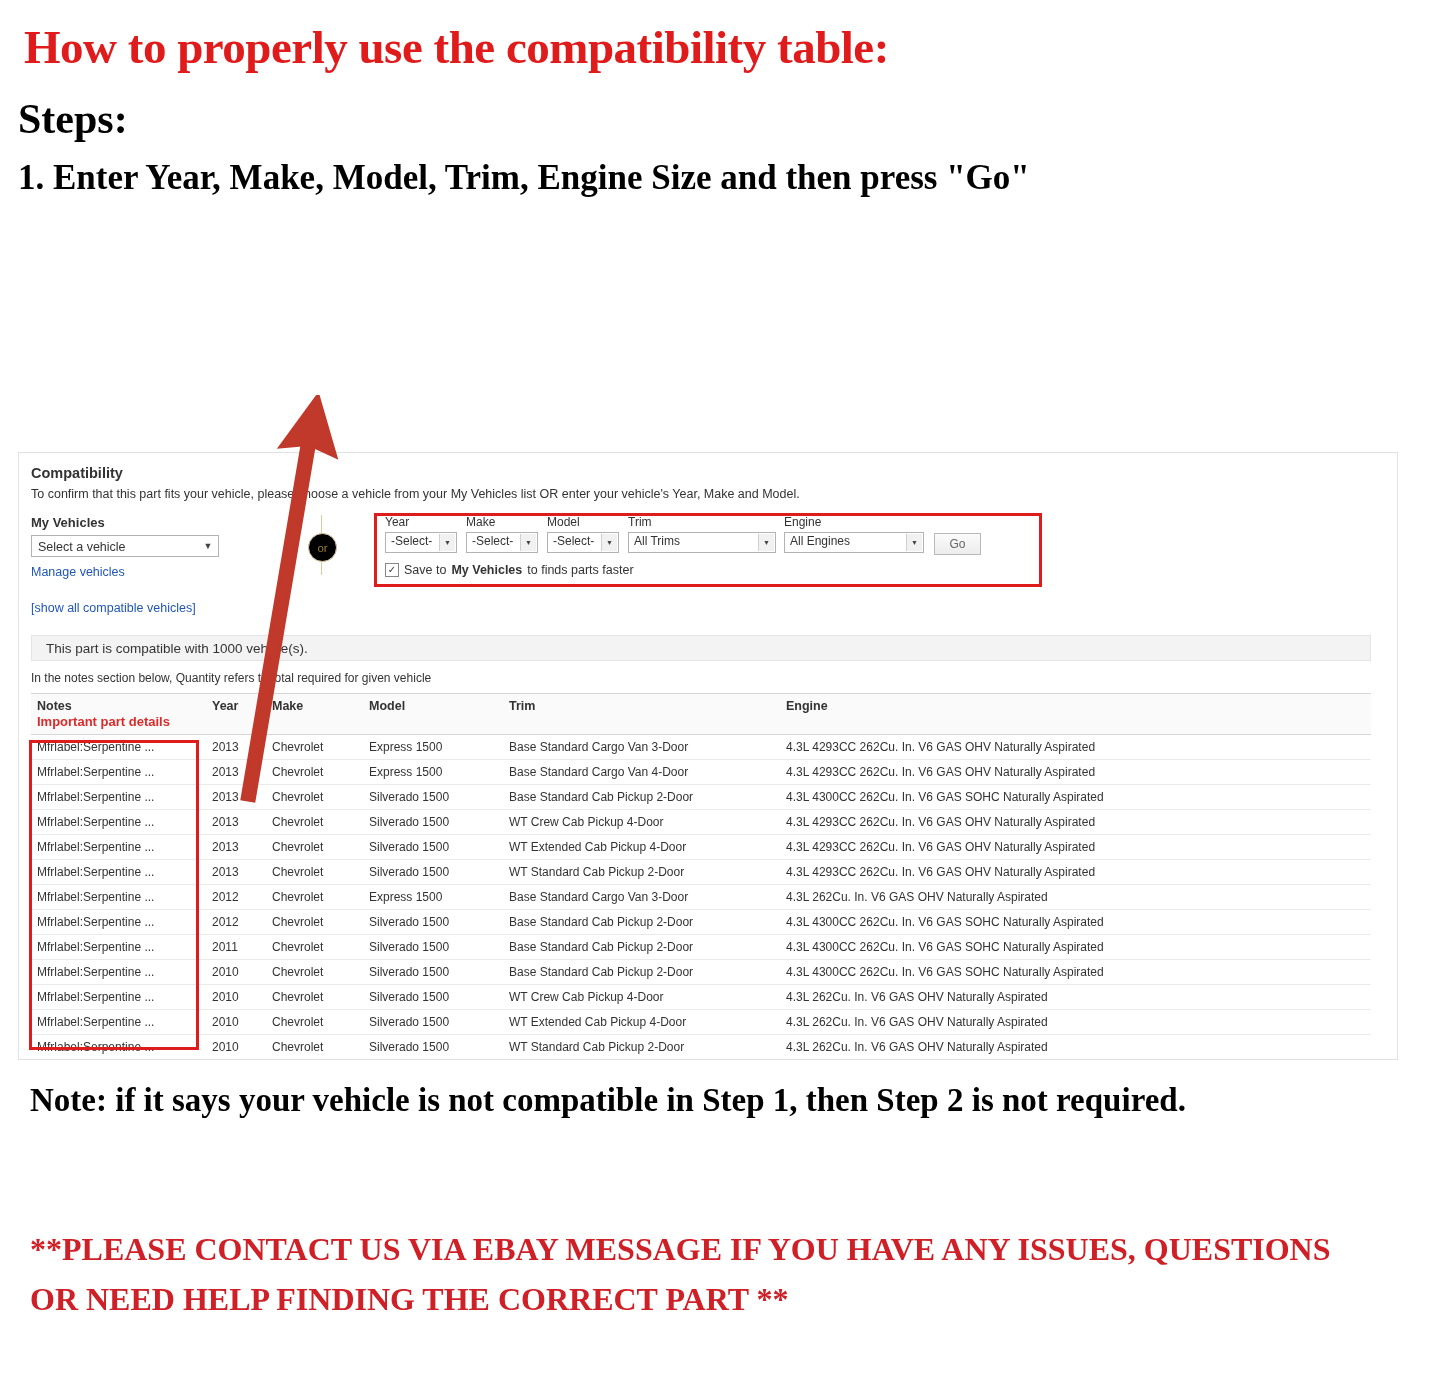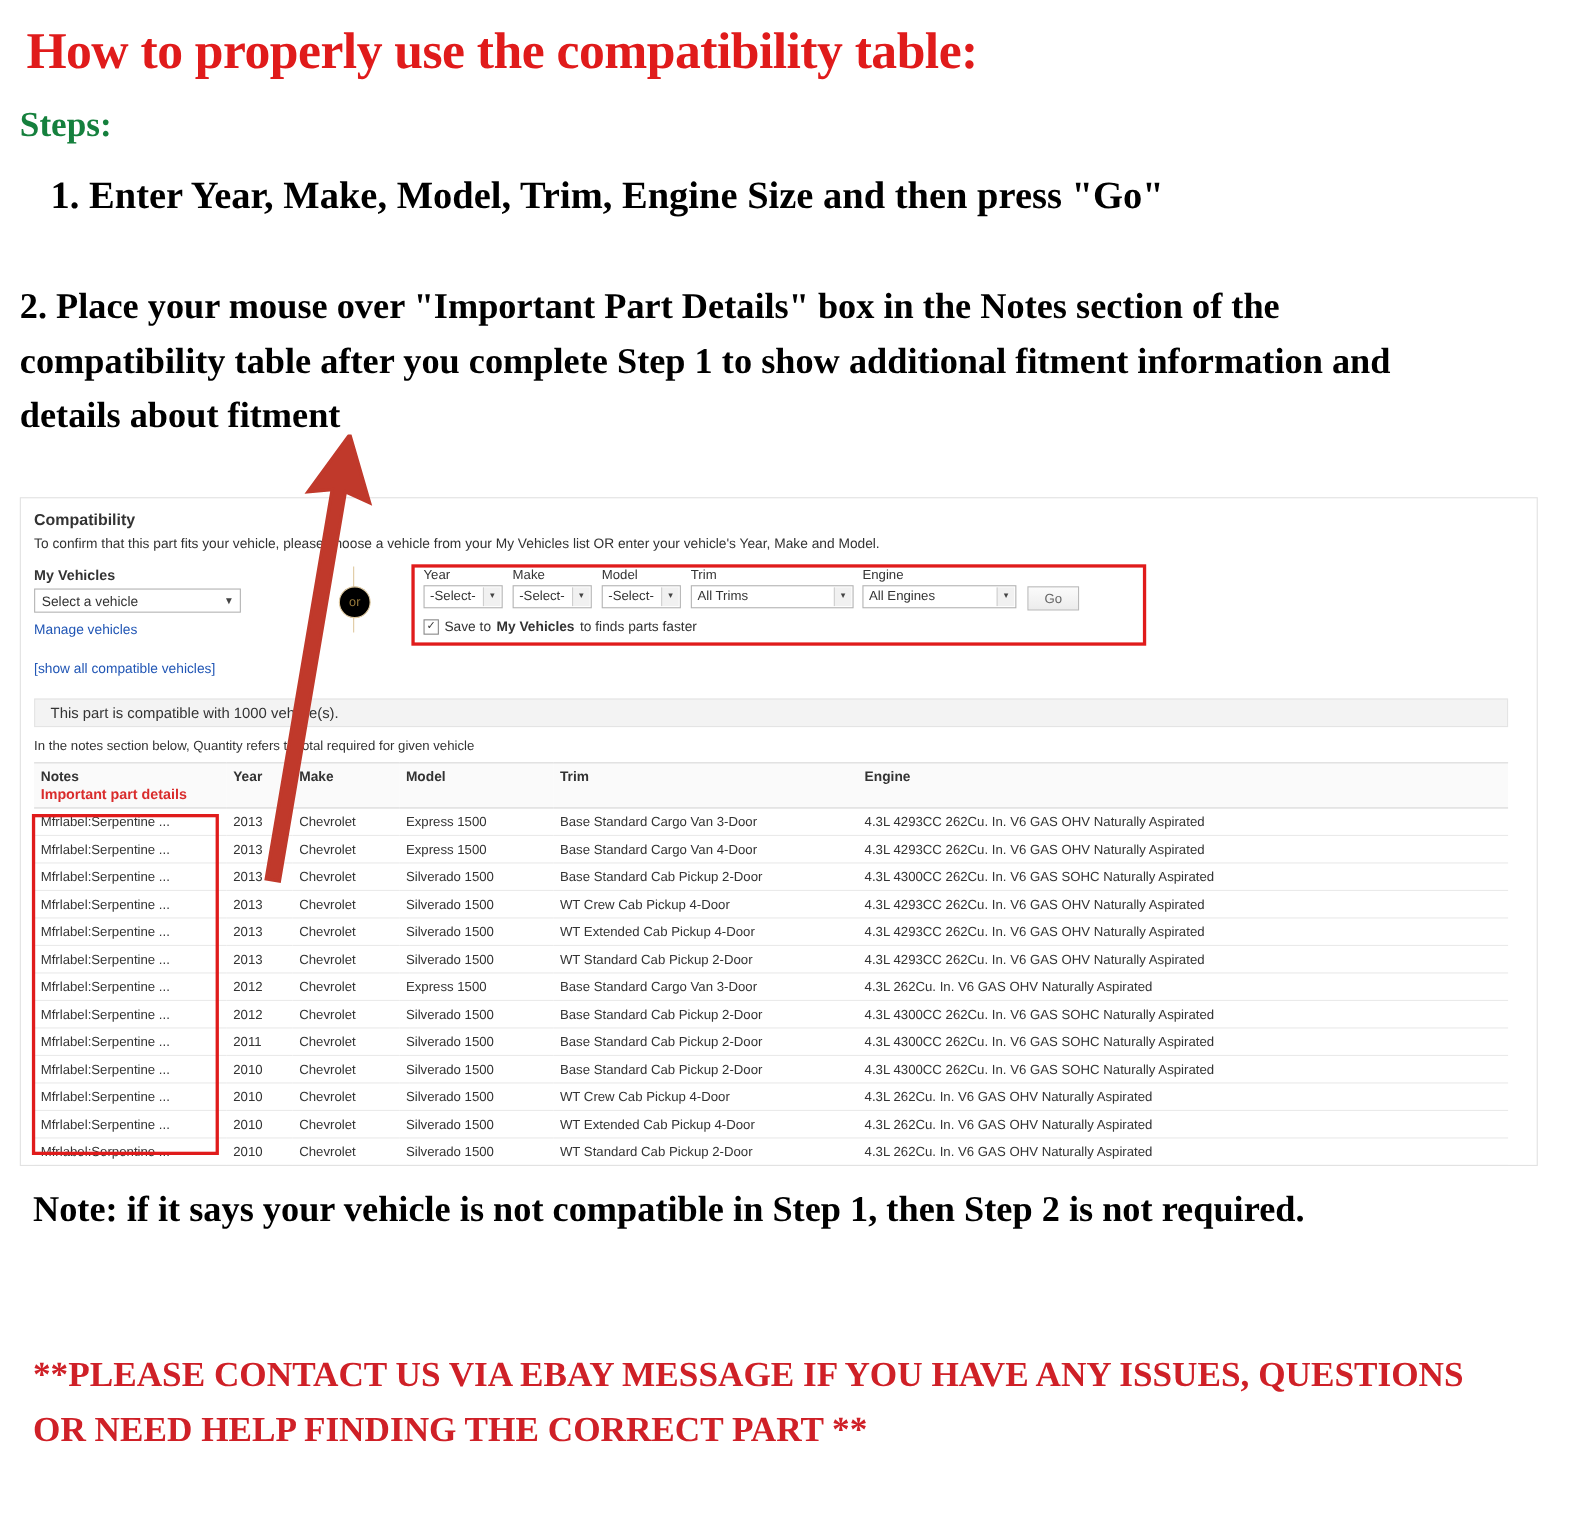--- a/index.html
+++ b/index.html
@@ -31,33 +31,32 @@
     color: #e01b1b;
     letter-spacing: -0.5px;
     white-space: nowrap;
   }
   .steps-label {
     position: absolute;
     left: 18px;
     top: 95px;
     font-family: "Liberation Serif", serif;
     font-weight: bold;
-    font-size: 32px;
-    color: #15803d;
+    font-size: 42px;
+    color: #000000;
   }
   .step1 {
     position: absolute;
     left: 18px;
     top: 158px;
     font-family: "Liberation Serif", serif;
     font-weight: bold;
     font-size: 35px;
     color: #000;
     white-space: nowrap;
-    margin-left: 28px;
   }
   .step2 {
     position: absolute;
     left: 18px;
     top: 255px;
     width: 1330px;
     font-family: "Liberation Serif", serif;
     font-weight: bold;
     font-size: 33px;
     line-height: 1.5;
@@ -371,21 +370,20 @@
   }
 </style>
 </head>
 <body>
 
 <div class="page">
 
   <div class="title-red">How to properly use the compatibility table:</div>
   <div class="steps-label">Steps:</div>
   <div class="step1">1. Enter Year, Make, Model, Trim, Engine Size and then press "Go"</div>
-  <div class="step2">2. Place your mouse over "Important Part Details" box in the Notes section of the compatibility table after you complete Step 1 to show additional fitment information and details about fitment</div>
 
   <div class="panel">
     <div class="panel-inner">
 
       <div class="compat-title">Compatibility</div>
       <div class="compat-sub">To confirm that this part fits your vehicle, please choose a vehicle from your My Vehicles list OR enter your vehicle's Year, Make and Model.</div>
 
       <div class="myveh-label">My Vehicles</div>
       <div class="veh-select">
         <span>Select a vehicle</span>

